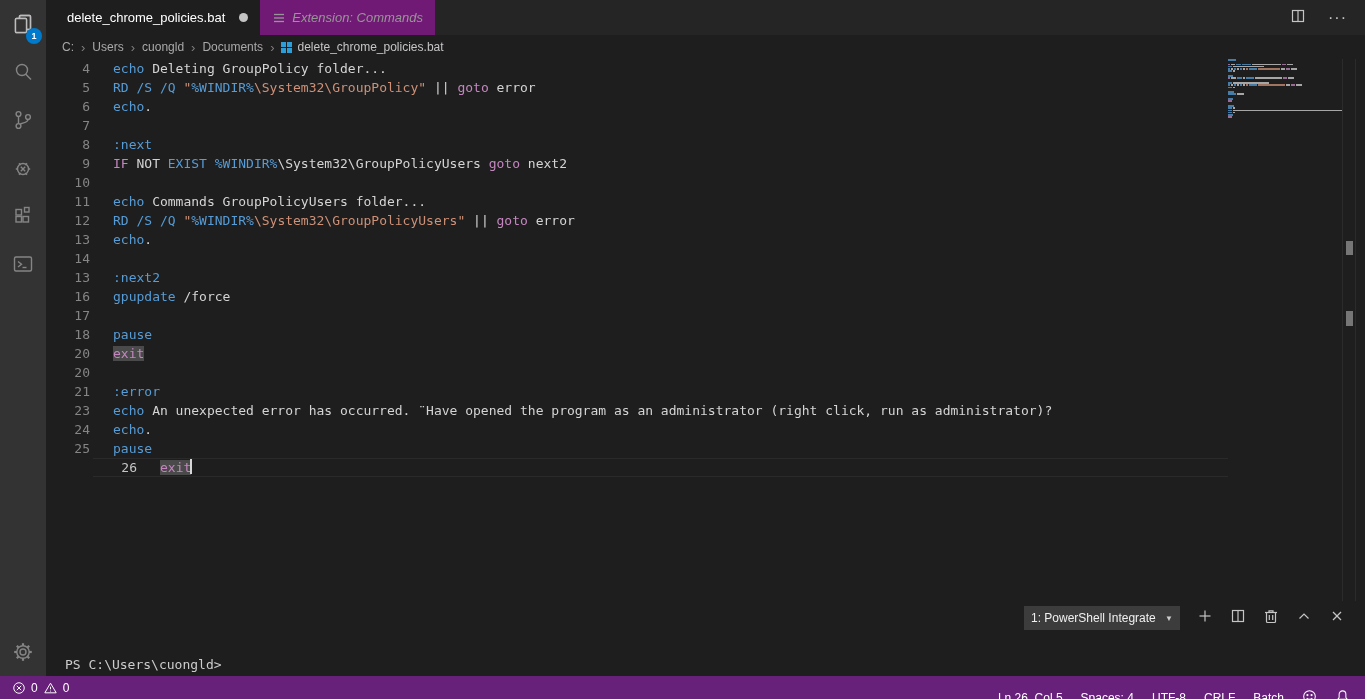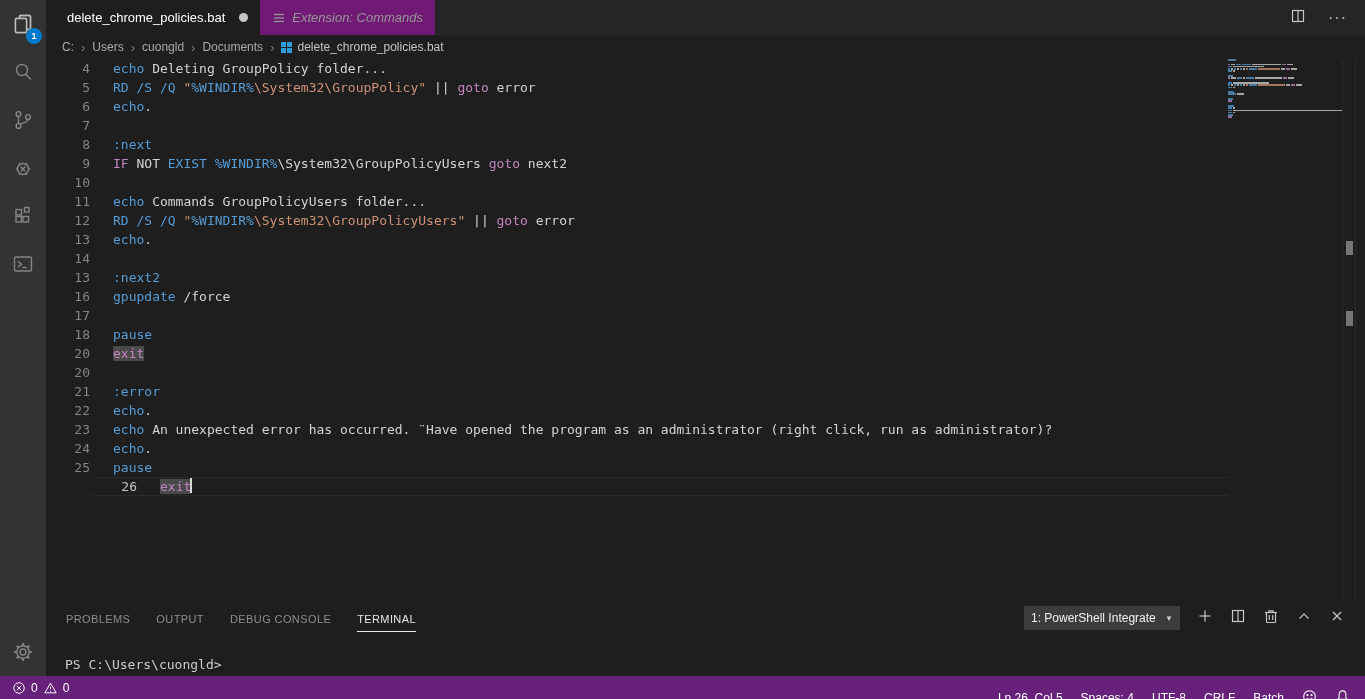--- a/index.html
+++ b/index.html
@@ -214,21 +214,20 @@
       <div class="code-line"><span class="ln">12</span><span class="lc"><span class="tk-kw">RD</span><span class="tk-pl"> </span><span class="tk-kw">/S</span><span class="tk-pl"> </span><span class="tk-kw">/Q</span><span class="tk-pl"> </span><span class="tk-str">"</span><span class="tk-kw">%WINDIR%</span><span class="tk-str">\System32\GroupPolicyUsers"</span><span class="tk-pl"> || </span><span class="tk-ctl">goto</span><span class="tk-pl"> error</span></span></div>
       <div class="code-line"><span class="ln">13</span><span class="lc"><span class="tk-kw">echo</span><span class="tk-pl">.</span></span></div>
       <div class="code-line"><span class="ln">14</span><span class="lc"></span></div>
       <div class="code-line"><span class="ln">13</span><span class="lc"><span class="tk-kw">:next2</span></span></div>
       <div class="code-line"><span class="ln">16</span><span class="lc"><span class="tk-kw">gpupdate</span><span class="tk-pl"> /force</span></span></div>
       <div class="code-line"><span class="ln">17</span><span class="lc"></span></div>
       <div class="code-line"><span class="ln">18</span><span class="lc"><span class="tk-kw">pause</span></span></div>
       <div class="code-line"><span class="ln">20</span><span class="lc"><span class="tk-hl">exit</span></span></div>
       <div class="code-line"><span class="ln">20</span><span class="lc"></span></div>
       <div class="code-line"><span class="ln">21</span><span class="lc"><span class="tk-kw">:error</span></span></div>
-      <div class="code-line"><span class="ln">22</span><span class="lc"><span class="tk-kw">echo</span><span class="tk-pl">.</span></span></div>
       <div class="code-line"><span class="ln">23</span><span class="lc"><span class="tk-kw">echo</span><span class="tk-pl"> An unexpected error has occurred. ¨Have opened the program as an administrator (right click, run as administrator)?</span></span></div>
       <div class="code-line"><span class="ln">24</span><span class="lc"><span class="tk-kw">echo</span><span class="tk-pl">.</span></span></div>
       <div class="code-line"><span class="ln">25</span><span class="lc"><span class="tk-kw">pause</span></span></div>
       <div class="code-line current"><span class="ln">26</span><span class="lc"><span class="tk-hl">exit</span><span class="cursor"></span></span></div>
     </div>
   <div id="minimap">
       <div class="mm-row"><i style="width: 8px; background: rgb(86, 156, 214);"></i></div>
       <div class="mm-row"></div>
       <div class="mm-row"><i style="width: 2px; background: rgb(197, 134, 192);"></i><i style="width: 4px; background: rgb(212, 212, 212);"></i><i style="width: 5px; background: rgb(86, 156, 214);"></i><i style="width: 9px; background: rgb(86, 156, 214);"></i><i style="width: 29px; background: rgb(212, 212, 212);"></i><i style="width: 4px; background: rgb(197, 134, 192);"></i><i style="width: 6px; background: rgb(212, 212, 212);"></i></div>
       <div class="mm-row"><i style="width: 4px; background: rgb(86, 156, 214);"></i><i style="width: 31px; background: rgb(212, 212, 212);"></i></div>
@@ -256,26 +255,20 @@
       <div class="mm-row"><i style="width: 4px; background: rgb(197, 134, 192);"></i></div>
     </div>
   <div id="overview-ruler">
     <div class="ov-mark" style="top:182px;height:14px;"></div>
     <div class="ov-mark" style="top:252px;height:15px;"></div>
   </div>
 </div>
 
 <div id="panel">
   <div id="panel-header">
-    <span id="panel-tabs" style="display:flex;">
-        <span class="p-tab">PROBLEMS</span>
-        <span class="p-tab">OUTPUT</span>
-        <span class="p-tab">DEBUG CONSOLE</span>
-        <span class="p-tab active">TERMINAL</span>
-      </span>
     <div id="panel-right">
       <div id="terminal-select">
         <span class="sel-label">1: PowerShell Integrate</span>
         <span class="sel-arrow">▼</span>
       </div>
       <span>
         <svg width="16" height="16" viewBox="0 0 16 16">
             <line x1="8" y1="2.5" x2="8" y2="13.5"></line>
             <line x1="2.5" y1="8" x2="13.5" y2="8"></line>
           </svg>

